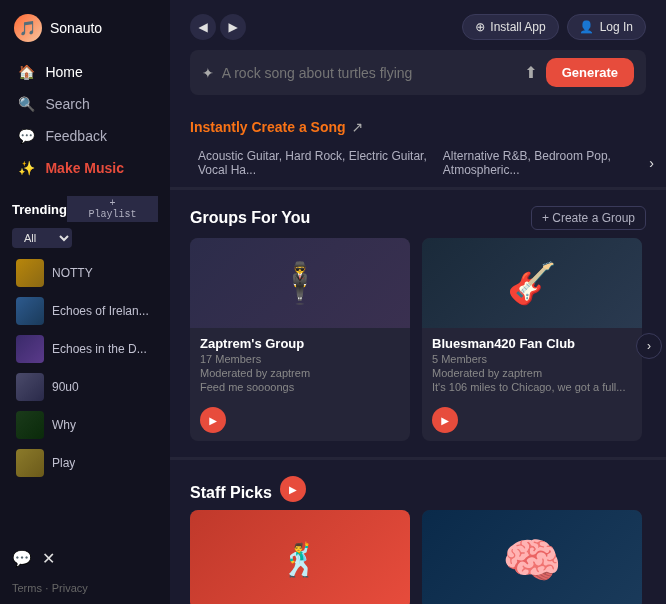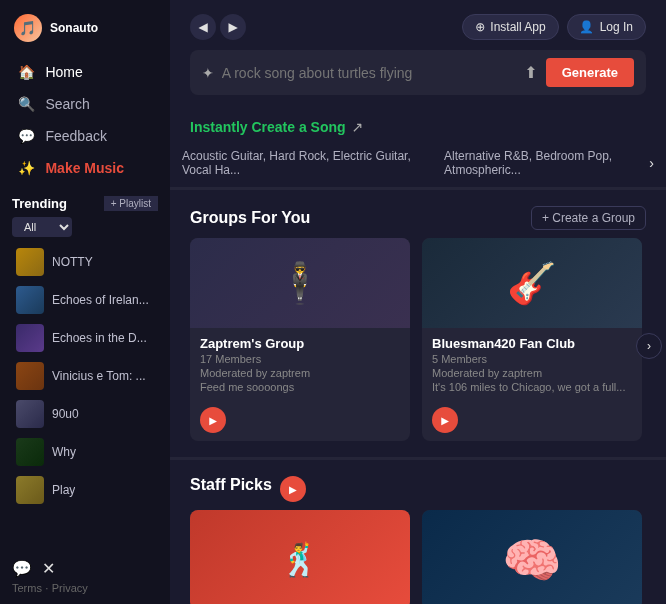--- a/index.html
+++ b/index.html
@@ -24,22 +24,22 @@
     }
     .logo-icon {
       width: 28px;
       height: 28px;
       background: linear-gradient(135deg, #ff6b35, #f7c59f);
       border-radius: 50%;
       display: flex; align-items: center; justify-content: center;
       font-size: 14px;
     }
     .sidebar-title {
-      font-size: 12px;
-      font-weight: 700;
+      font-size: 14px;
+      font-weight: 400;
       color: #fff;
     }
     .nav-items {
       padding: 4px 8px;
     }
     .nav-item {
       display: flex;
       align-items: center;
       gap: 10px;
       padding: 8px 10px;
@@ -68,23 +68,24 @@
     .trending-label {
       font-size: 13px;
       font-weight: 600;
       color: #fff;
     }
     .playlist-btn {
       background: #2a2a45;
       border: none;
       color: #b0b0c0;
       font-size: 10px;
-      padding: 2px 7px;
+      padding: 2px 18px;
       border-radius: 0;
       cursor: pointer;
+      font-family: Liberation Mono, monospace;
     }
     .filter-row {
       margin-bottom: 6px;
     }
     .filter-select {
       background: #2a2a45;
       border: none;
       color: #e0e0e0;
       font-size: 11px;
       padding: 3px 8px;
@@ -125,20 +126,21 @@
       gap: 4px;
     }
     .footer-icons {
       display: flex;
       gap: 10px;
       align-items: center;
     }
     .footer-links {
       font-size: 11px;
       color: #666;
+      margin-top: 10px;
     }
     .footer-links span { cursor: pointer; }
 
     
     .main {
       flex: 1;
       background: #1a1a2e;
       height: 604px;
       overflow-y: auto;
       overflow-x: hidden;
@@ -223,44 +225,44 @@
       border: none;
       color: #aaa;
       cursor: pointer;
       font-size: 16px;
     }
     .generate-btn {
       background: #e74c3c;
       border: none;
       color: #fff;
       padding: 7px 16px;
-      border-radius: 4px;
+      border-radius: 10px;
       font-size: 13px;
       font-weight: 600;
       cursor: pointer;
     }
 
     
     .instantly-row {
       padding: 8px 20px;
       display: flex;
       align-items: center;
       gap: 6px;
     }
     .instantly-label {
       font-size: 14px;
       font-weight: 600;
-      color: #22c55e;
+      color: #f97316;
     }
     .share-icon {
       color: #aaa;
       font-size: 14px;
     }
     .tags-row {
-      padding: 6px 12px;
+      padding: 6px 28px;
       display: flex;
       gap: 16px;
       overflow: hidden;
       position: relative;
     }
     .tag {
       font-size: 12px;
       color: #b0b0c0;
       cursor: pointer;
     }
@@ -377,21 +379,21 @@
       cursor: pointer;
       font-size: 12px;
     }
     .group-img-1 { background: linear-gradient(135deg, #2c2c4a, #3a3050); display: flex; align-items: center; justify-content: center; }
     .group-img-2 { background: linear-gradient(135deg, #1a2a3a, #2a3a50); display: flex; align-items: center; justify-content: center; }
     .person-silhouette { font-size: 40px; }
 
     
     .staff-picks-header {
       display: flex;
-      align-items: flex-start;
+      align-items: flex-end;
       gap: 8px;
       padding: 12px 20px 8px;
     }
     .staff-picks-title {
       font-size: 16px;
       font-weight: 700;
       color: #fff;
     }
     .play-icon-circle {
       width: 26px;
@@ -482,24 +484,20 @@
       </div>
       <div class="song-item">
         <div class="song-thumb thumb-echoes1"></div>
         <span class="song-name">Echoes of Irelan...</span>
       </div>
       <div class="song-item">
         <div class="song-thumb thumb-echoes2"></div>
         <span class="song-name">Echoes in the D...</span>
       </div>
       <div class="song-item">
-        <div class="song-thumb thumb-vinicius"></div>
-        <span class="song-name">Vinicius e Tom: ...</span>
-      </div>
-      <div class="song-item">
         <div class="song-thumb thumb-90u0"></div>
         <span class="song-name">90u0</span>
       </div>
       <div class="song-item">
         <div class="song-thumb thumb-why"></div>
         <span class="song-name">Why</span>
       </div>
       <div class="song-item">
         <div class="song-thumb thumb-play"></div>
         <span class="song-name">Play</span>

